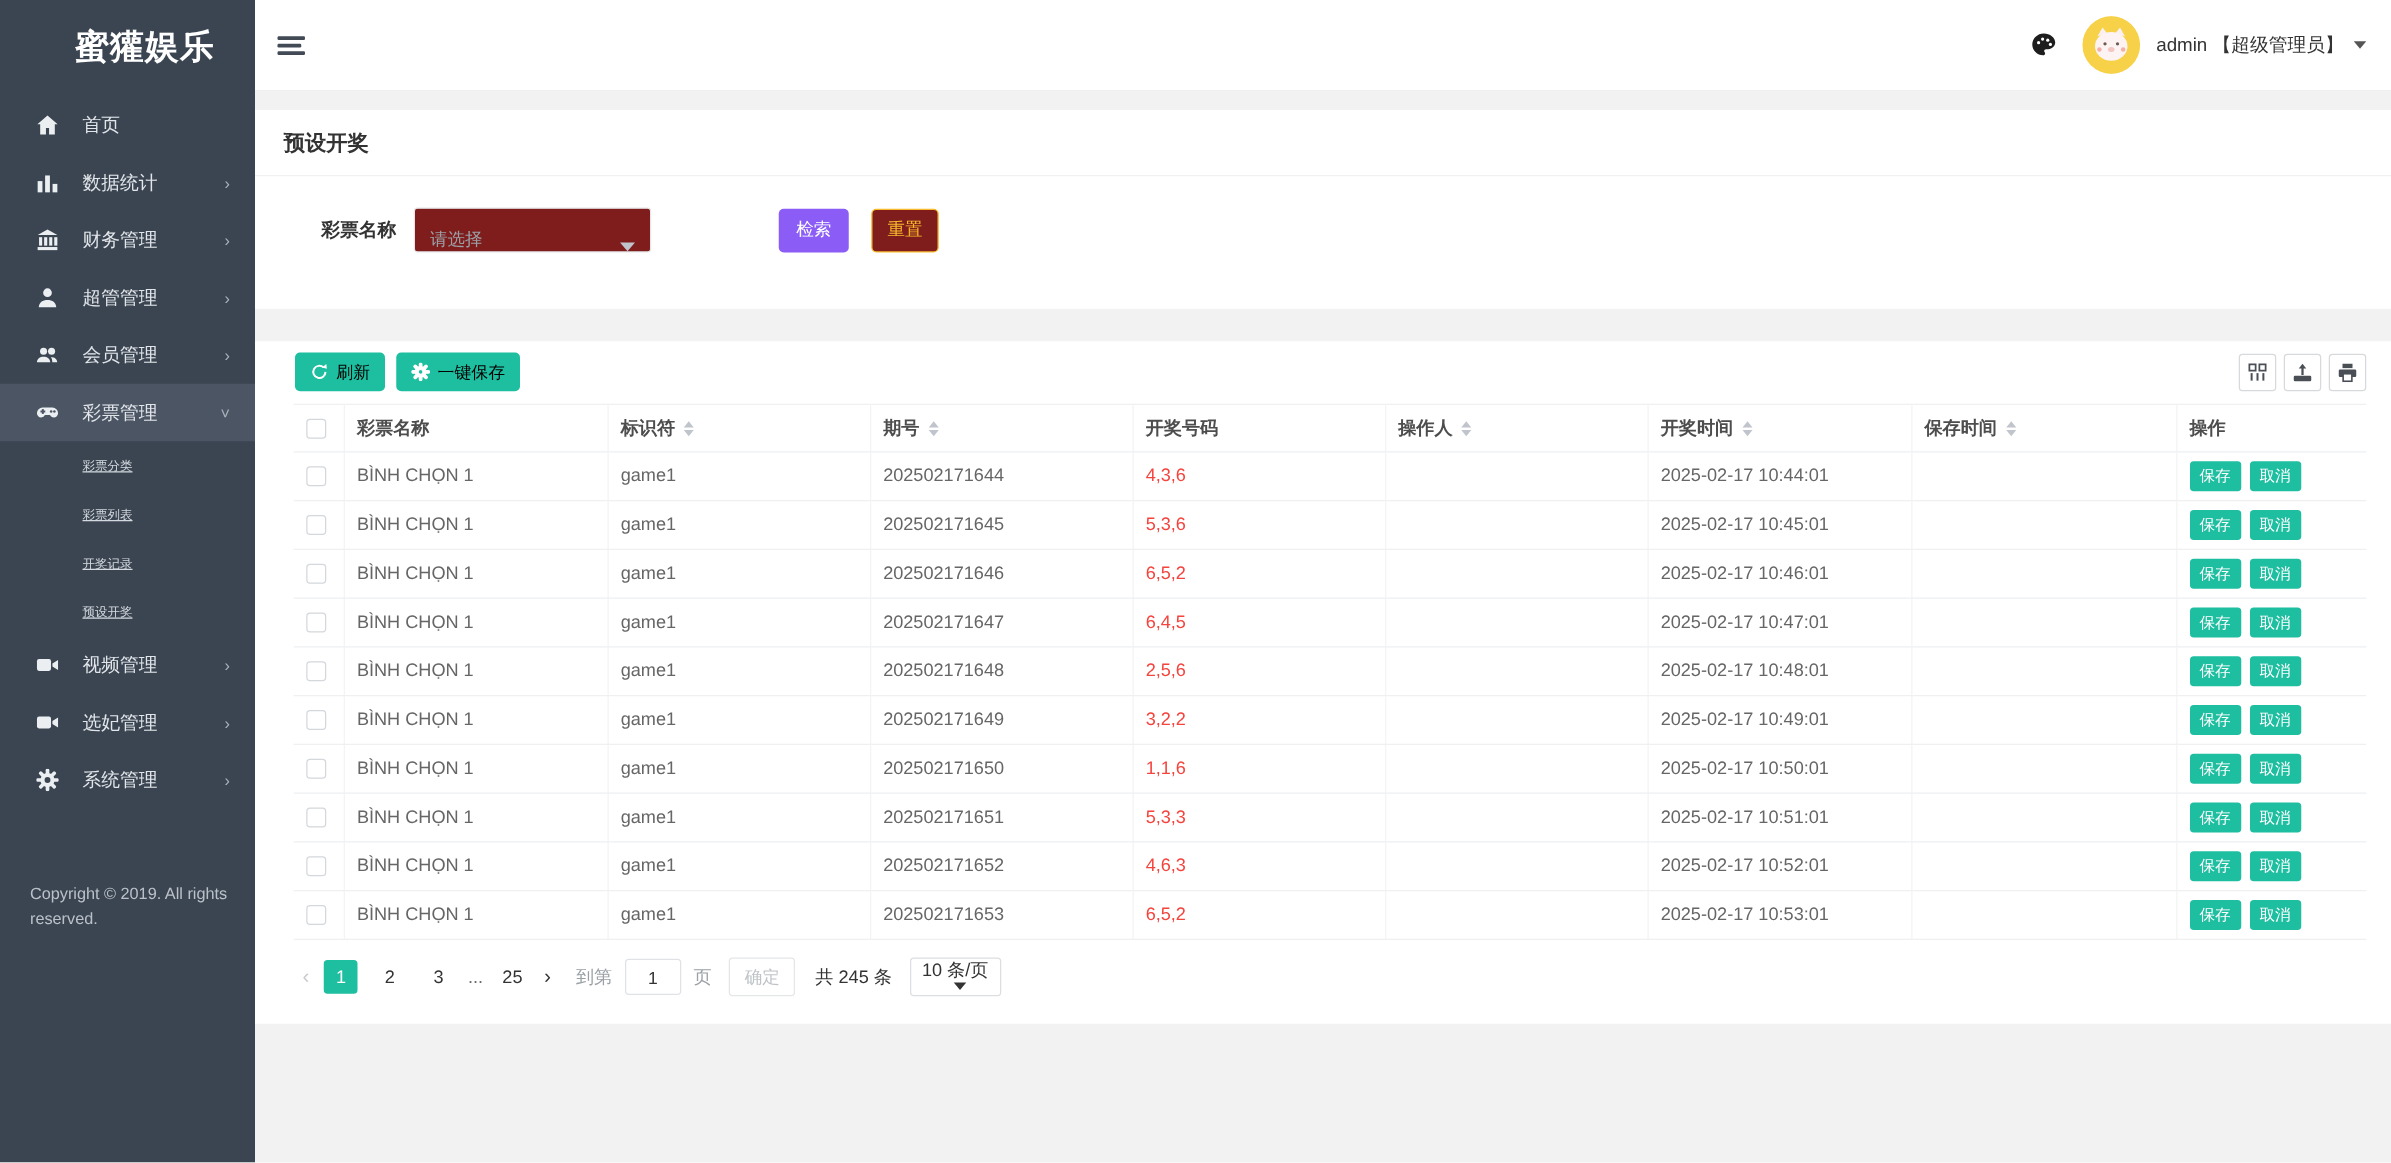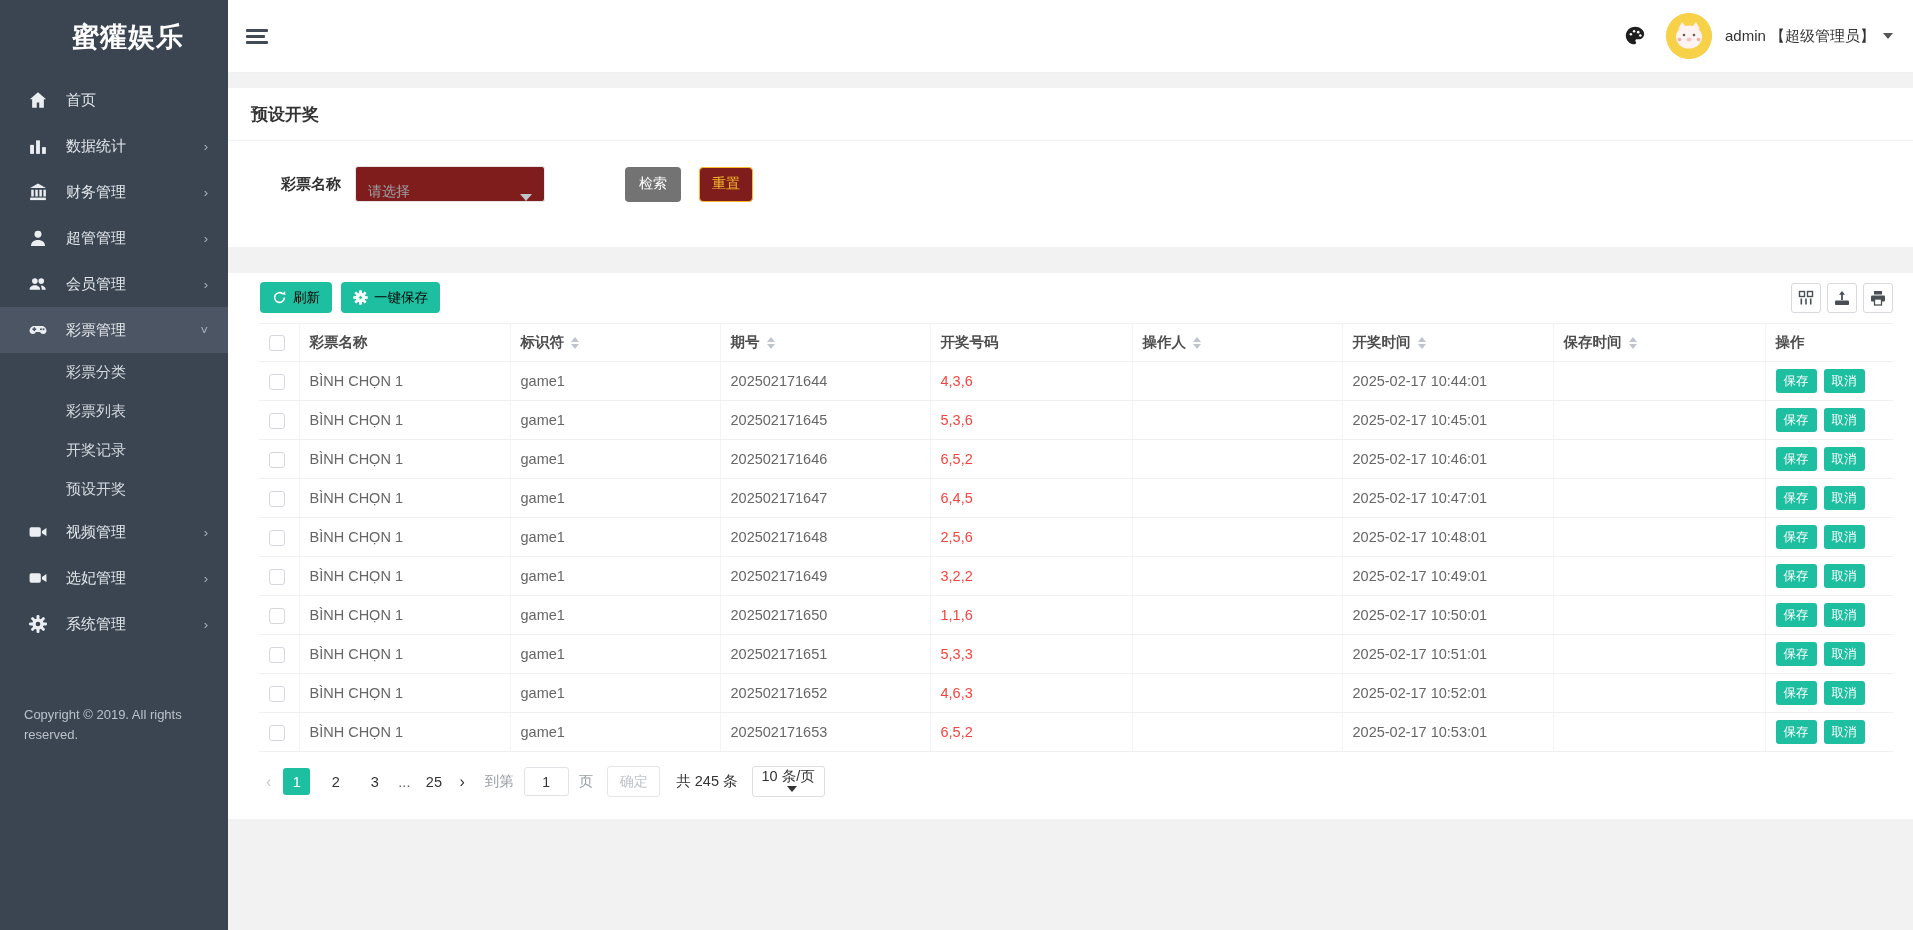--- a/index.html
+++ b/index.html
@@ -1,31 +1,31 @@
 <!DOCTYPE html>
 <html><head>
 <meta charset="utf-8">
 <style>
   * { margin:0; padding:0; box-sizing:border-box; }
   html,body { width:1913px; height:930px; overflow:hidden; }
   body { font-family:"Liberation Sans","DejaVu Sans",sans-serif; background:#f2f2f2; color:#333; }
   .app { display:flex; width:1913px; height:930px; }
 
   
-  .sidebar { width:228px; flex-shrink:0; background:#3b4552; display:flex; flex-direction:column; overflow:hidden; }
+  .sidebar { width:204px; flex-shrink:0; background:#3b4552; display:flex; flex-direction:column; overflow:hidden; }
   .logo { height:73px; display:flex; align-items:center; justify-content:center; padding-left:28px;
           color:#ffffff; font-size:27px; font-weight:bold; letter-spacing:1px; flex-shrink:0; }
   .nav { margin-top:4px; }
   .nav-item { height:46px; display:flex; align-items:center; padding:0 20px 0 29px; cursor:pointer;
               color:#e2e6ea; font-size:15px; position:relative; }
   .nav-item .nicon { width:20px; height:18px; margin-right:17px; display:flex; align-items:center; color:#eceff2; }
   .nav-item .nicon svg { width:18px; height:18px; fill:currentColor; }
   .nav-item.active { background:#4c5564; }
   .nav-chevron { margin-left:auto; color:#aab2bc; font-size:13px; }
-  .submenu-item { height:39px; display:flex; align-items:center; padding-left:66px; color:#d4d9df; font-size:15px; cursor:pointer; }
+  .submenu-item { height:39px; display:flex; align-items:center; padding-left:66px; color:#d4d9df; font-size:10px; cursor:pointer;text-decoration:underline; }
   .copyright { margin-top:58px; padding:0 18px 0 24px; color:#bac1c9; font-size:13px; line-height:20px; }
 
   
   .main { flex:1; display:flex; flex-direction:column; overflow:hidden; }
   .topbar { height:73px; background:#fff; flex-shrink:0; display:flex; align-items:center;
             padding:0 20px 0 18px; border-bottom:1px solid #eef0f2; }
   .hamburger { width:22px; cursor:pointer; }
   .hamburger span { display:block; height:3px; background:#424a56; margin:3px 0; border-radius:1px; }
   .hamburger span:nth-child(2) { width:19px; }
   .topbar-right { margin-left:auto; display:flex; align-items:center; }
@@ -42,21 +42,21 @@
   .title-panel { margin-top:15px; }
   .page-title { font-size:17px; font-weight:bold; color:#333; padding:15px 0 14px 23px; border-bottom:1px solid #f0f1f3; }
   .filter-row { display:flex; align-items:center; padding:25px 0 45px 53px; }
   .filter-label { font-size:15px; font-weight:bold; color:#333; margin-right:14px; }
   .select { width:190px; height:36px; border:1px solid #e4e6e8; border-radius:3px; background:#7f1d1d;
             display:flex; align-items:flex-end; padding:0 12px; cursor:pointer; }
   .select .sel-text { color:#9aa0a6; font-size:14px; }
   .select .sel-caret { margin-left:auto; width:0; height:0; border-left:6px solid transparent;
             border-right:6px solid transparent; border-top:7px solid #c0c4cc; }
   .btn { border:none; border-radius:4px; cursor:pointer; font-family:inherit; }
-  .btn-search { width:56px; height:35px; background:#737373; color:#fff; font-size:14px; margin-left:80px; }
+  .btn-search { width:56px; height:35px; background:#8b5cf6; color:#fff; font-size:14px; margin-left:102px; }
   .btn-reset  { width:54px; height:35px; background:#7f1d1d; border:1px solid #f8ba2c; color:#f8ba2c; font-size:14px; margin-left:18px; }
 
   .table-panel { margin-top:26px; padding-bottom:10px; }
   .toolbar { display:flex; align-items:center; padding:9px 20px 10px 32px; }
   .btn-teal { height:31px; background:#1ebea0; color:#000000; font-size:13.5px; display:inline-flex;
               align-items:center; padding:0 12px; border-radius:4px; }
   .btn-teal svg { width:15px; height:15px; margin-right:6px; fill:#fff; stroke:#fff; }
   .btn-teal + .btn-teal { margin-left:9px; }
   .tool-icons { margin-left:auto; display:flex; }
   .tool-btn { width:30px; height:30px; border:1px solid #d7d9dc; background:#fff; border-radius:3px;

